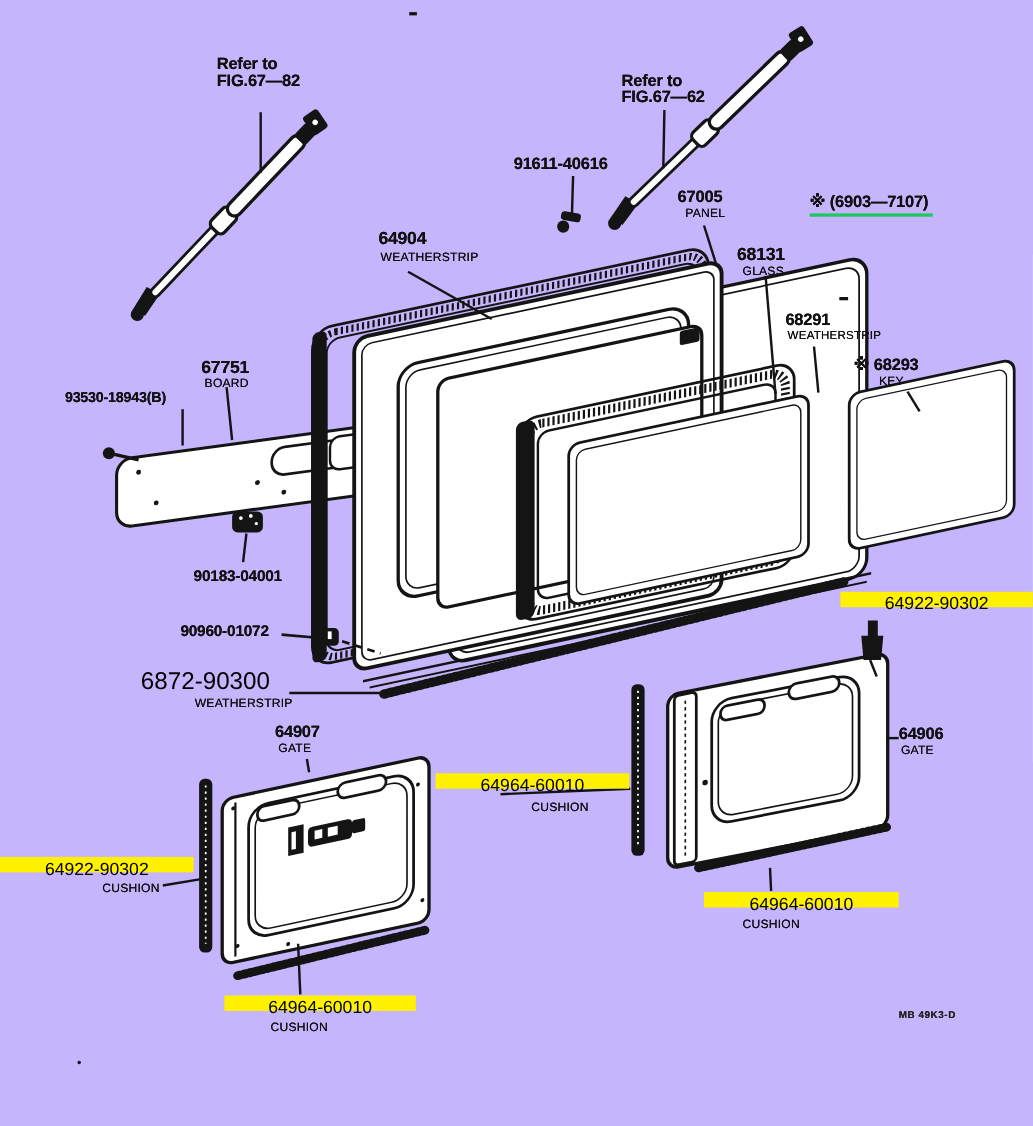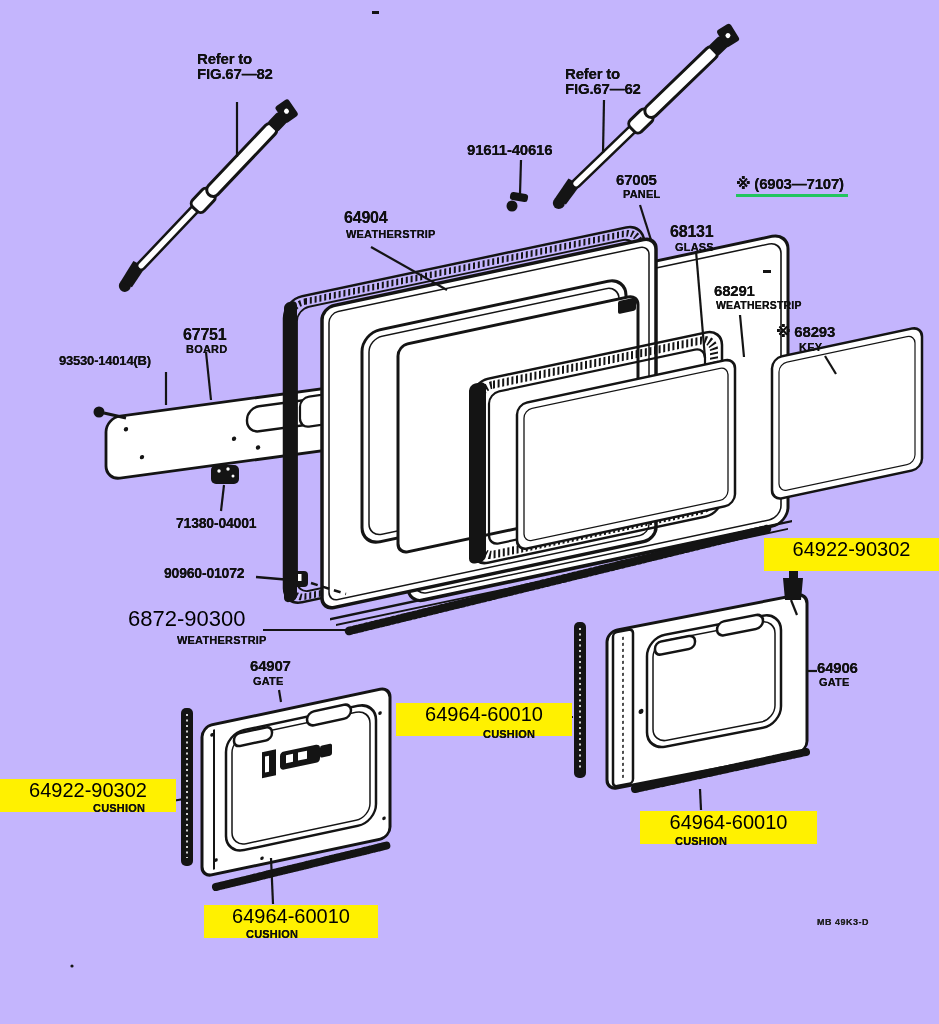--- a/index.html
+++ b/index.html
@@ -2,24 +2,24 @@
 <html style="--hl: #fff100;"><head>
 <meta charset="utf-8">
 <style>
   html,body{margin:0;padding:0;}
   body{background:#fff;}
   #stage{position:relative;width:939px;height:1024px;overflow:hidden;
          font-family:"Liberation Sans","DejaVu Sans",sans-serif;background:#fff;}
   #art{position:absolute;left:0;top:0;z-index:0;}
   .lbl{position:absolute;z-index:3;font-weight:700;font-size:15px;line-height:1.02;
        color:#101010;white-space:nowrap;letter-spacing:-0.2px;text-shadow:0 0 .4px #101010;}
-  .cap{position:absolute;z-index:3;font-weight:700;font-size:11px;line-height:1;
+  .cap{position:absolute;z-index:3;font-weight:400;font-size:11px;line-height:1;
        color:#101010;white-space:nowrap;letter-spacing:0.2px;text-shadow:0 0 .4px #101010;}
-  .hl{position:absolute;z-index:2;height:33px;background:var(--hl,#fff100);
-      color:#000;font-weight:400;font-size:20px;line-height:23px;text-align:center;
+  .hl{position:absolute;z-index:2;height:14px;background:var(--hl,#fff100);
+      color:#000;font-weight:400;font-size:16px;line-height:23px;text-align:center;
       white-space:nowrap;}
   .modern{position:absolute;z-index:3;font-weight:400;font-size:22px;line-height:1;
       color:#000;white-space:nowrap;text-align:right;}
   .note{border-bottom:3px solid #22c55e;padding-bottom:3px;padding-right:4px;}
   .tiny{position:absolute;z-index:3;font-weight:700;font-size:9px;color:#222;
       letter-spacing:0.5px;white-space:nowrap;text-shadow:0 0 .5px #222;text-align:center;}
 </style>
 </head>
 <body>
 
@@ -224,23 +224,23 @@
 
   <div class="lbl" style="left:714px;top:283px">68291</div>
   <div class="cap" style="left:716px;top:300px;font-size:10.5px">WEATHERSTRIP</div>
 
   <div class="lbl" style="left:776px;top:324px">※ 68293</div>
   <div class="cap" style="left:799px;top:342px">KEY</div>
 
   <div class="lbl" style="left:183px;top:327px;font-size:16px">67751</div>
   <div class="cap" style="left:186px;top:344px">BOARD</div>
 
-  <div class="lbl" style="left:59px;top:354px;font-size:13px">93530-14014(B)</div>
-
-  <div class="lbl" style="left:176px;top:516px;font-size:14px">71380-04001</div>
+  <div class="lbl" style="left:59px;top:354px;font-size:13px">93530-18943(B)</div>
+
+  <div class="lbl" style="left:176px;top:516px;font-size:14px">90183-04001</div>
 
   <div class="lbl" style="left:164px;top:566px;font-size:14px">90960-01072</div>
 
   <div class="modern" style="left:128px;top:608px">6872-90300</div>
   <div class="cap" style="left:177px;top:635px">WEATHERSTRIP</div>
 
   <div class="lbl" style="left:250px;top:658px">64907</div>
   <div class="cap" style="left:253px;top:676px">GATE</div>
 
   <div class="lbl" style="left:817px;top:660px">64906</div>

